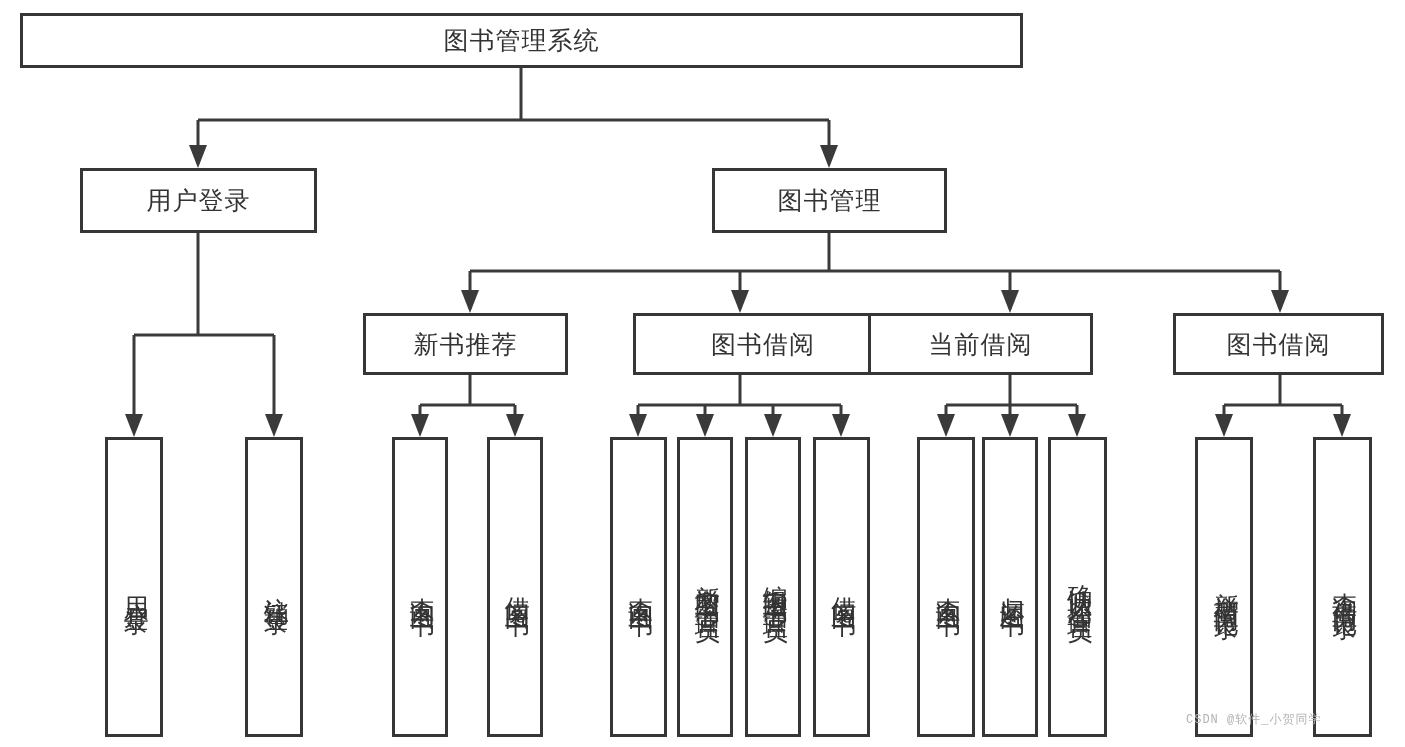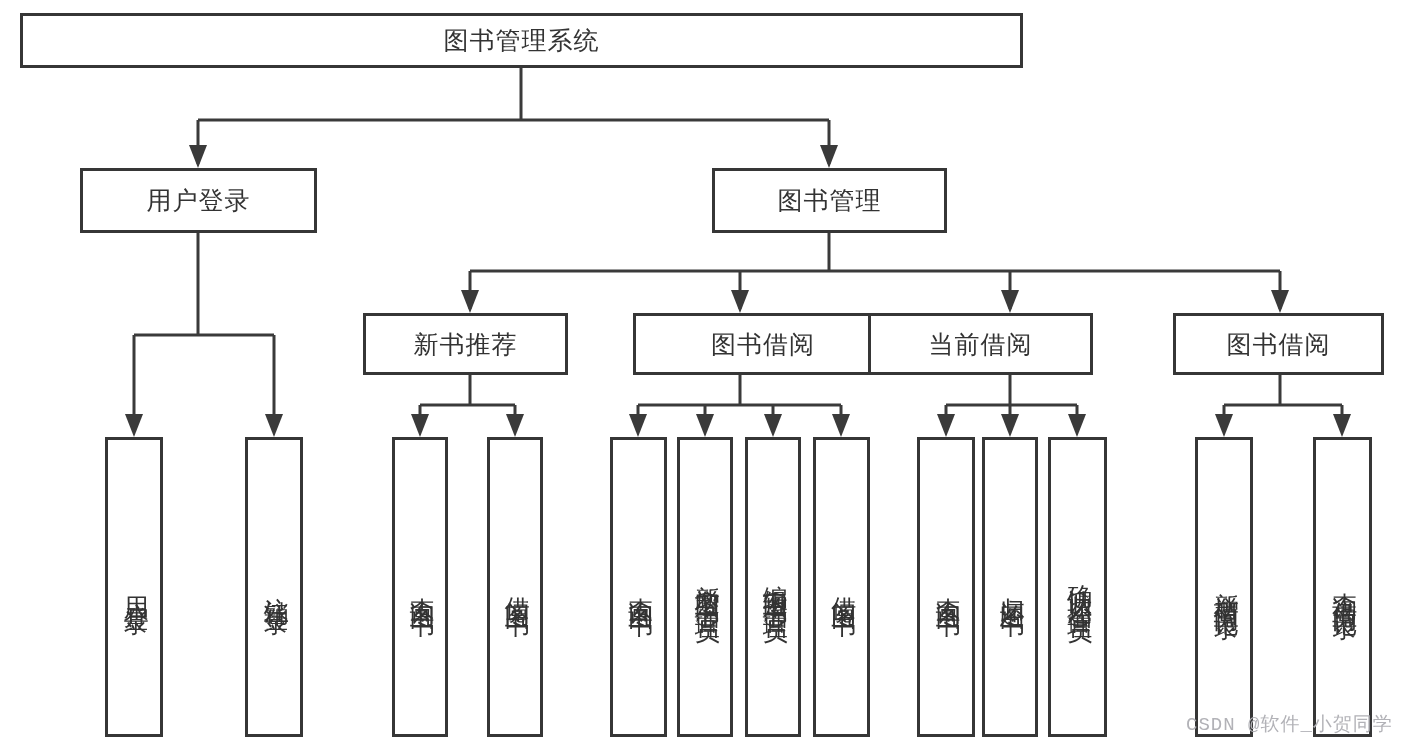--- a/index.html
+++ b/index.html
@@ -53,21 +53,21 @@
     text-orientation: mixed;
     white-space: normal;
     letter-spacing: 5px;
     line-height: 1.1;
     font-size: 25px;
   }
   .watermark {
     position: absolute;
     left: 1186px;
     top: 711px;
-    font-size: 19px;
+    font-size: 12px;
     letter-spacing: 1px;
     color: var(--watermark, #b2b2b7);
     z-index: 2;
     white-space: nowrap;
   }
 </style>
 </head>
 <body>
 
 <div class="canvas">

